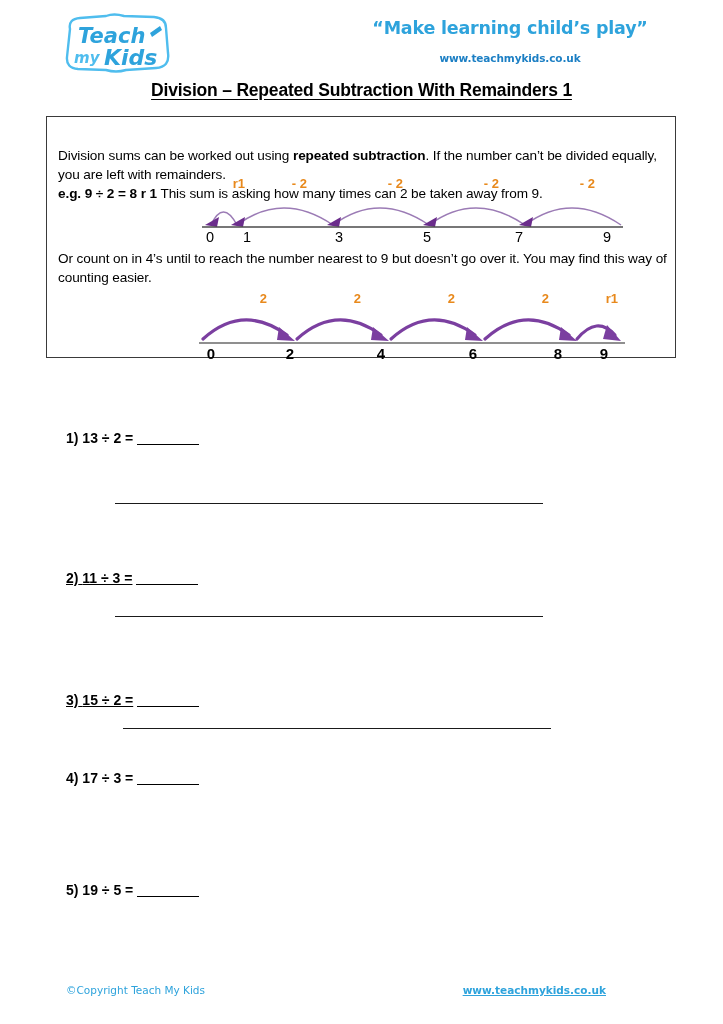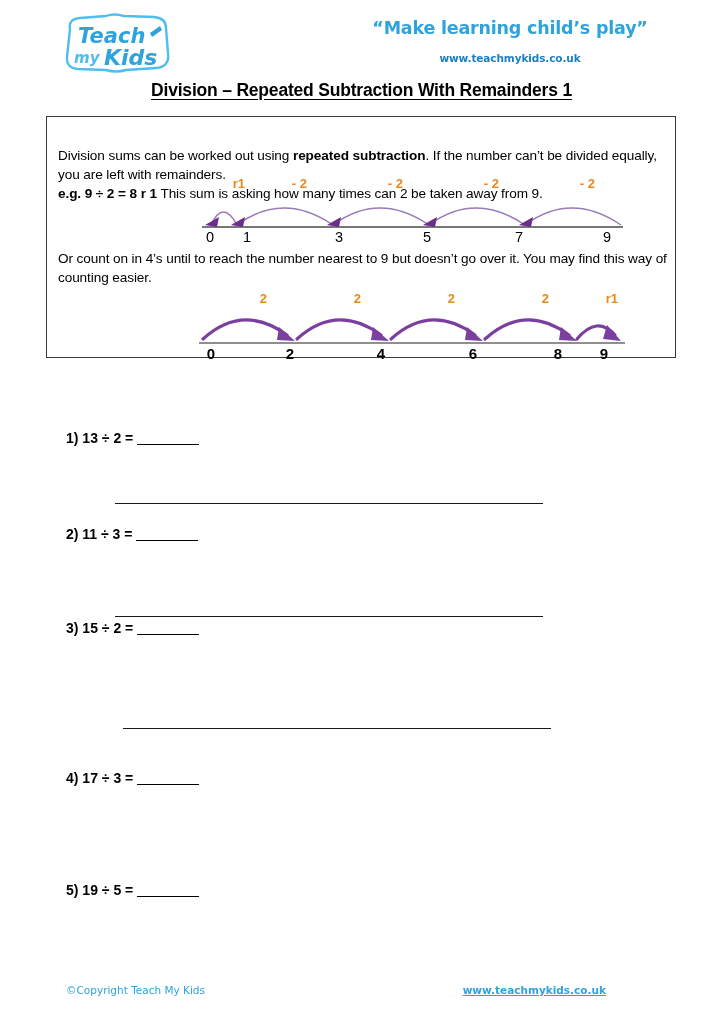--- a/index.html
+++ b/index.html
@@ -280,27 +280,27 @@
 
   </div>
 
 
   <div class="question" style="left:66px; top:430px;">
     <span>1)</span>
     <span>13 ÷ 2 =</span><span class="blank"></span>
   </div>
   <div class="worktop" style="left:115px; top:503px; width:428px;"></div>
 
-  <div class="question" style="left:66px; top:526px;">
+  <div class="question" style="left:66px; top:570px;text-decoration:underline;">
     <span>2)</span>
     <span>11 ÷ 3 =</span><span class="blank"></span>
   </div>
   <div class="worktop" style="left:115px; top:616px; width:428px;"></div>
 
-  <div class="question" style="left:66px; top:620px;">
+  <div class="question" style="left:66px; top:692px;text-decoration:underline;">
     <span>3)</span>
     <span>15 ÷ 2 =</span><span class="blank"></span>
   </div>
   <div class="worktop" style="left:123px; top:728px; width:428px;"></div>
 
   <div class="question" style="left:66px; top:770px;">
     <span>4)</span>
     <span>17 ÷ 3 =</span><span class="blank"></span>
   </div>
 

